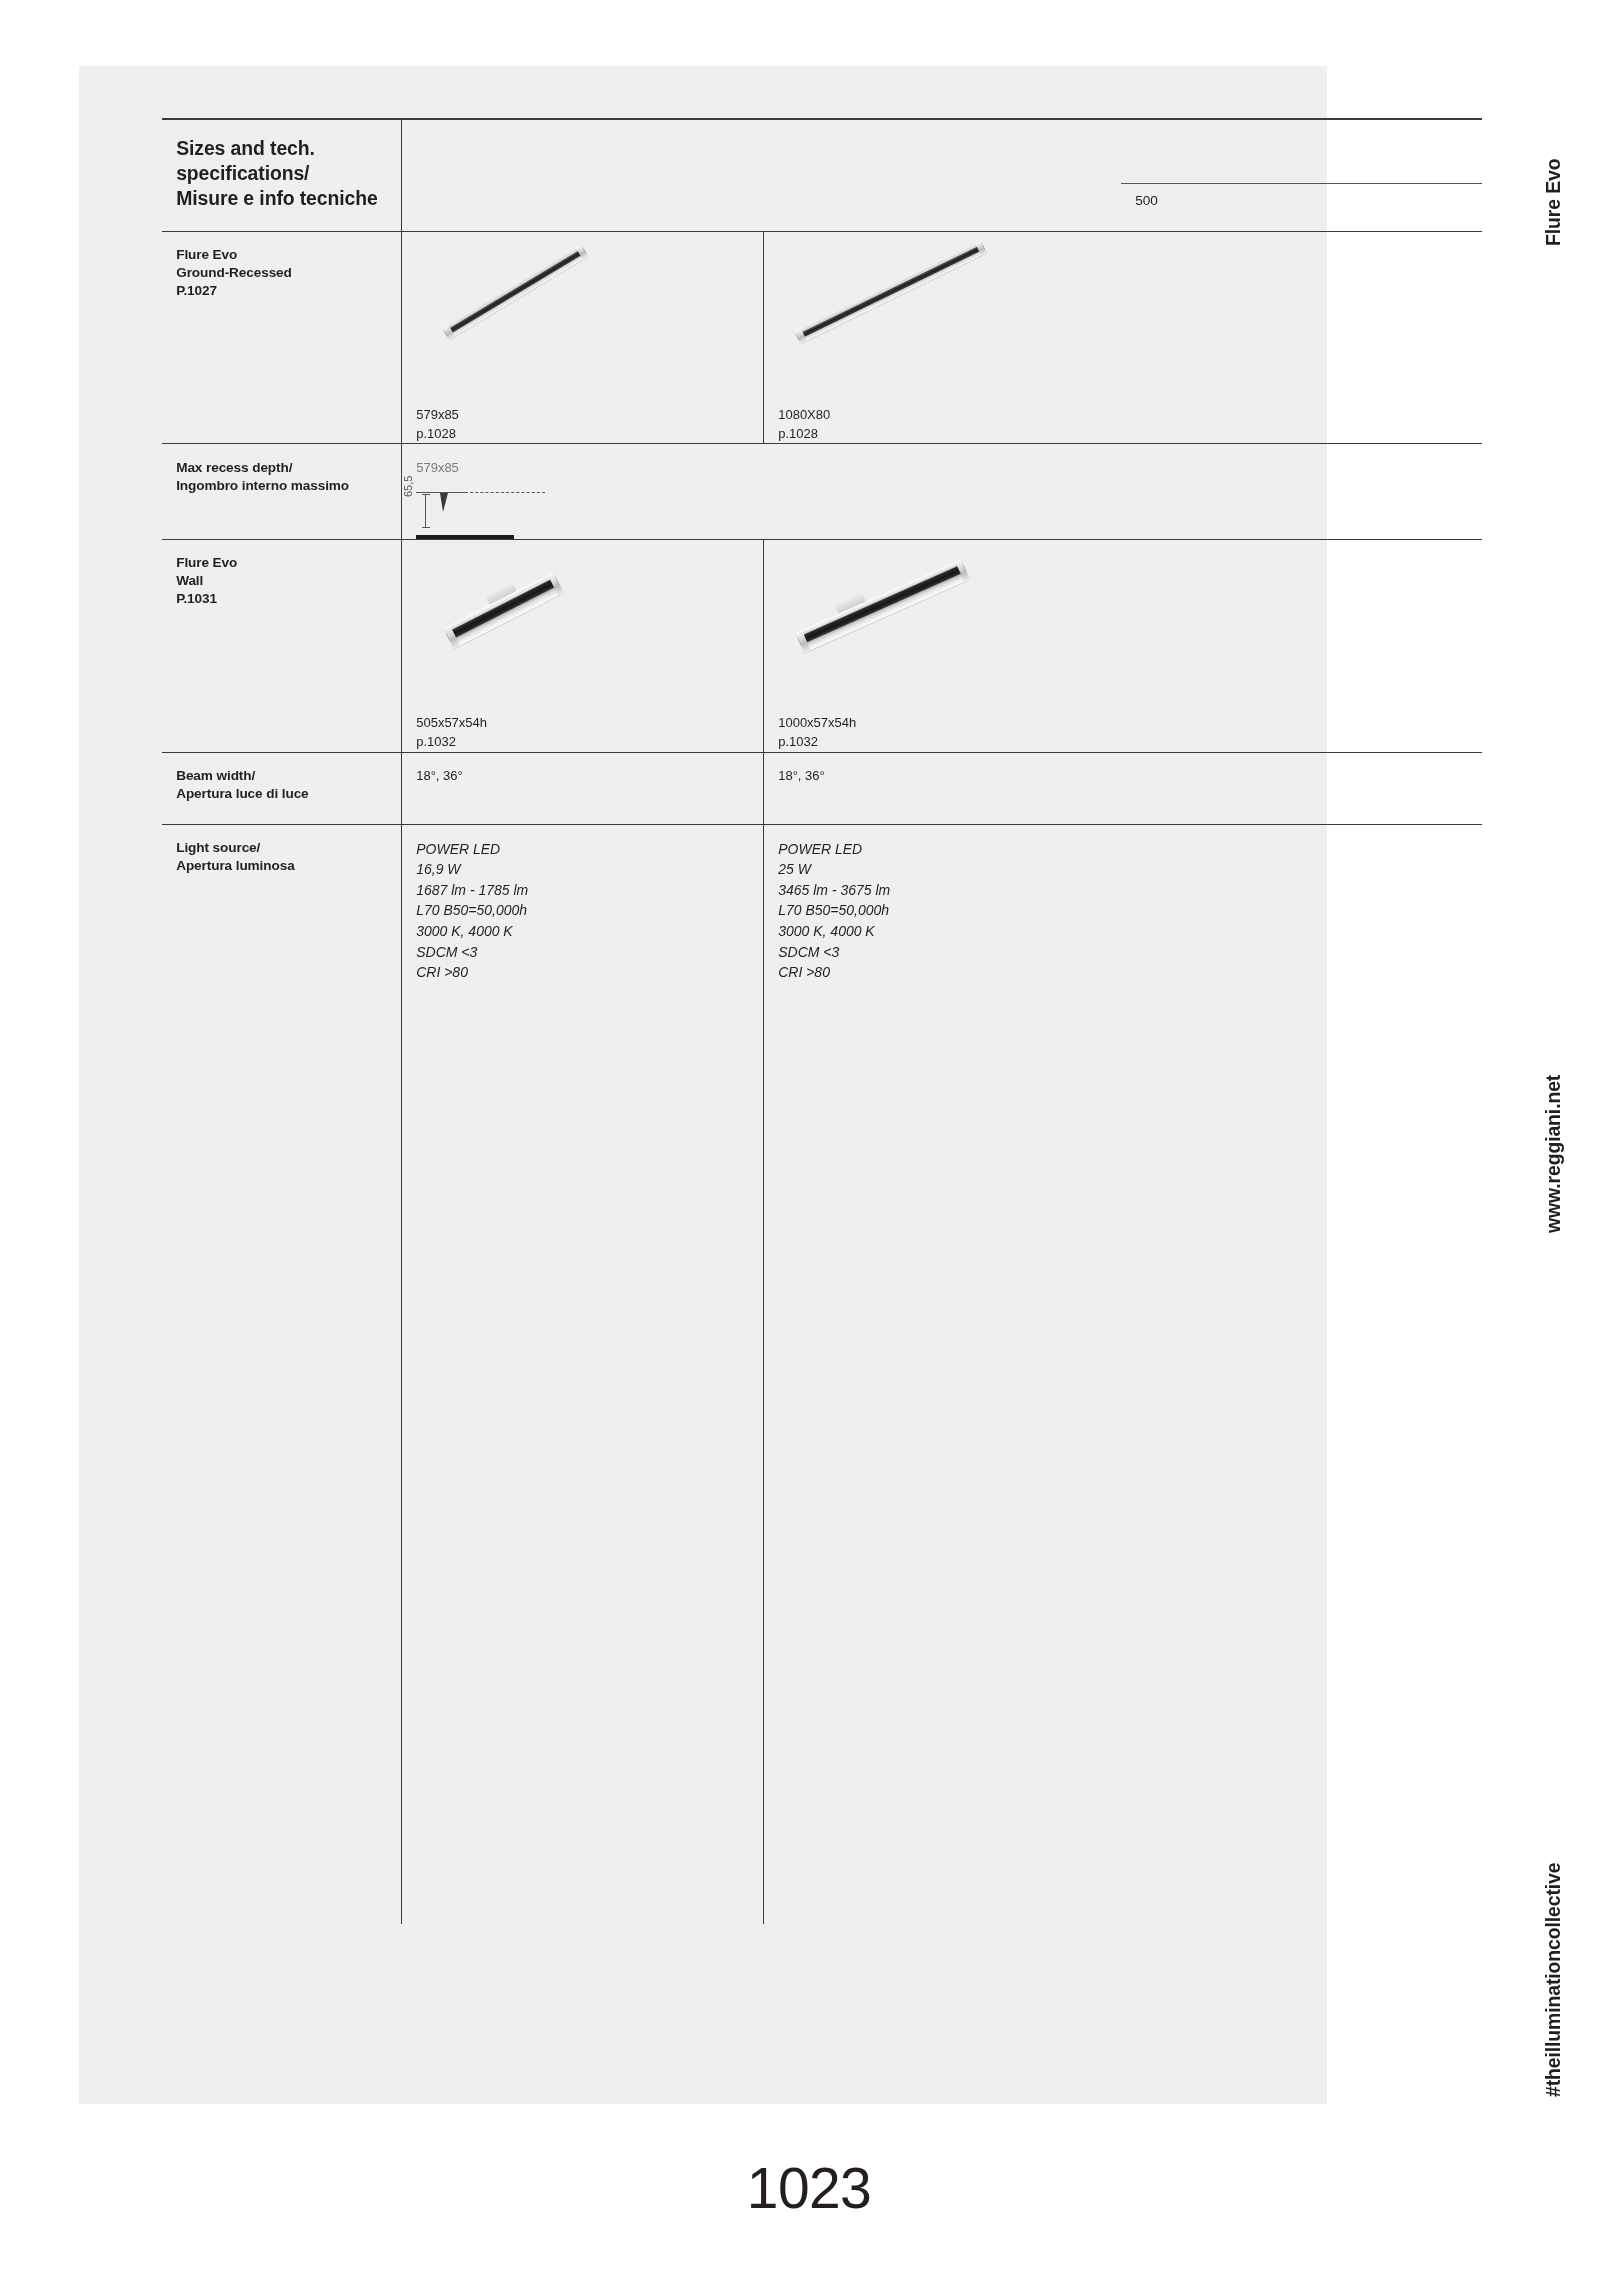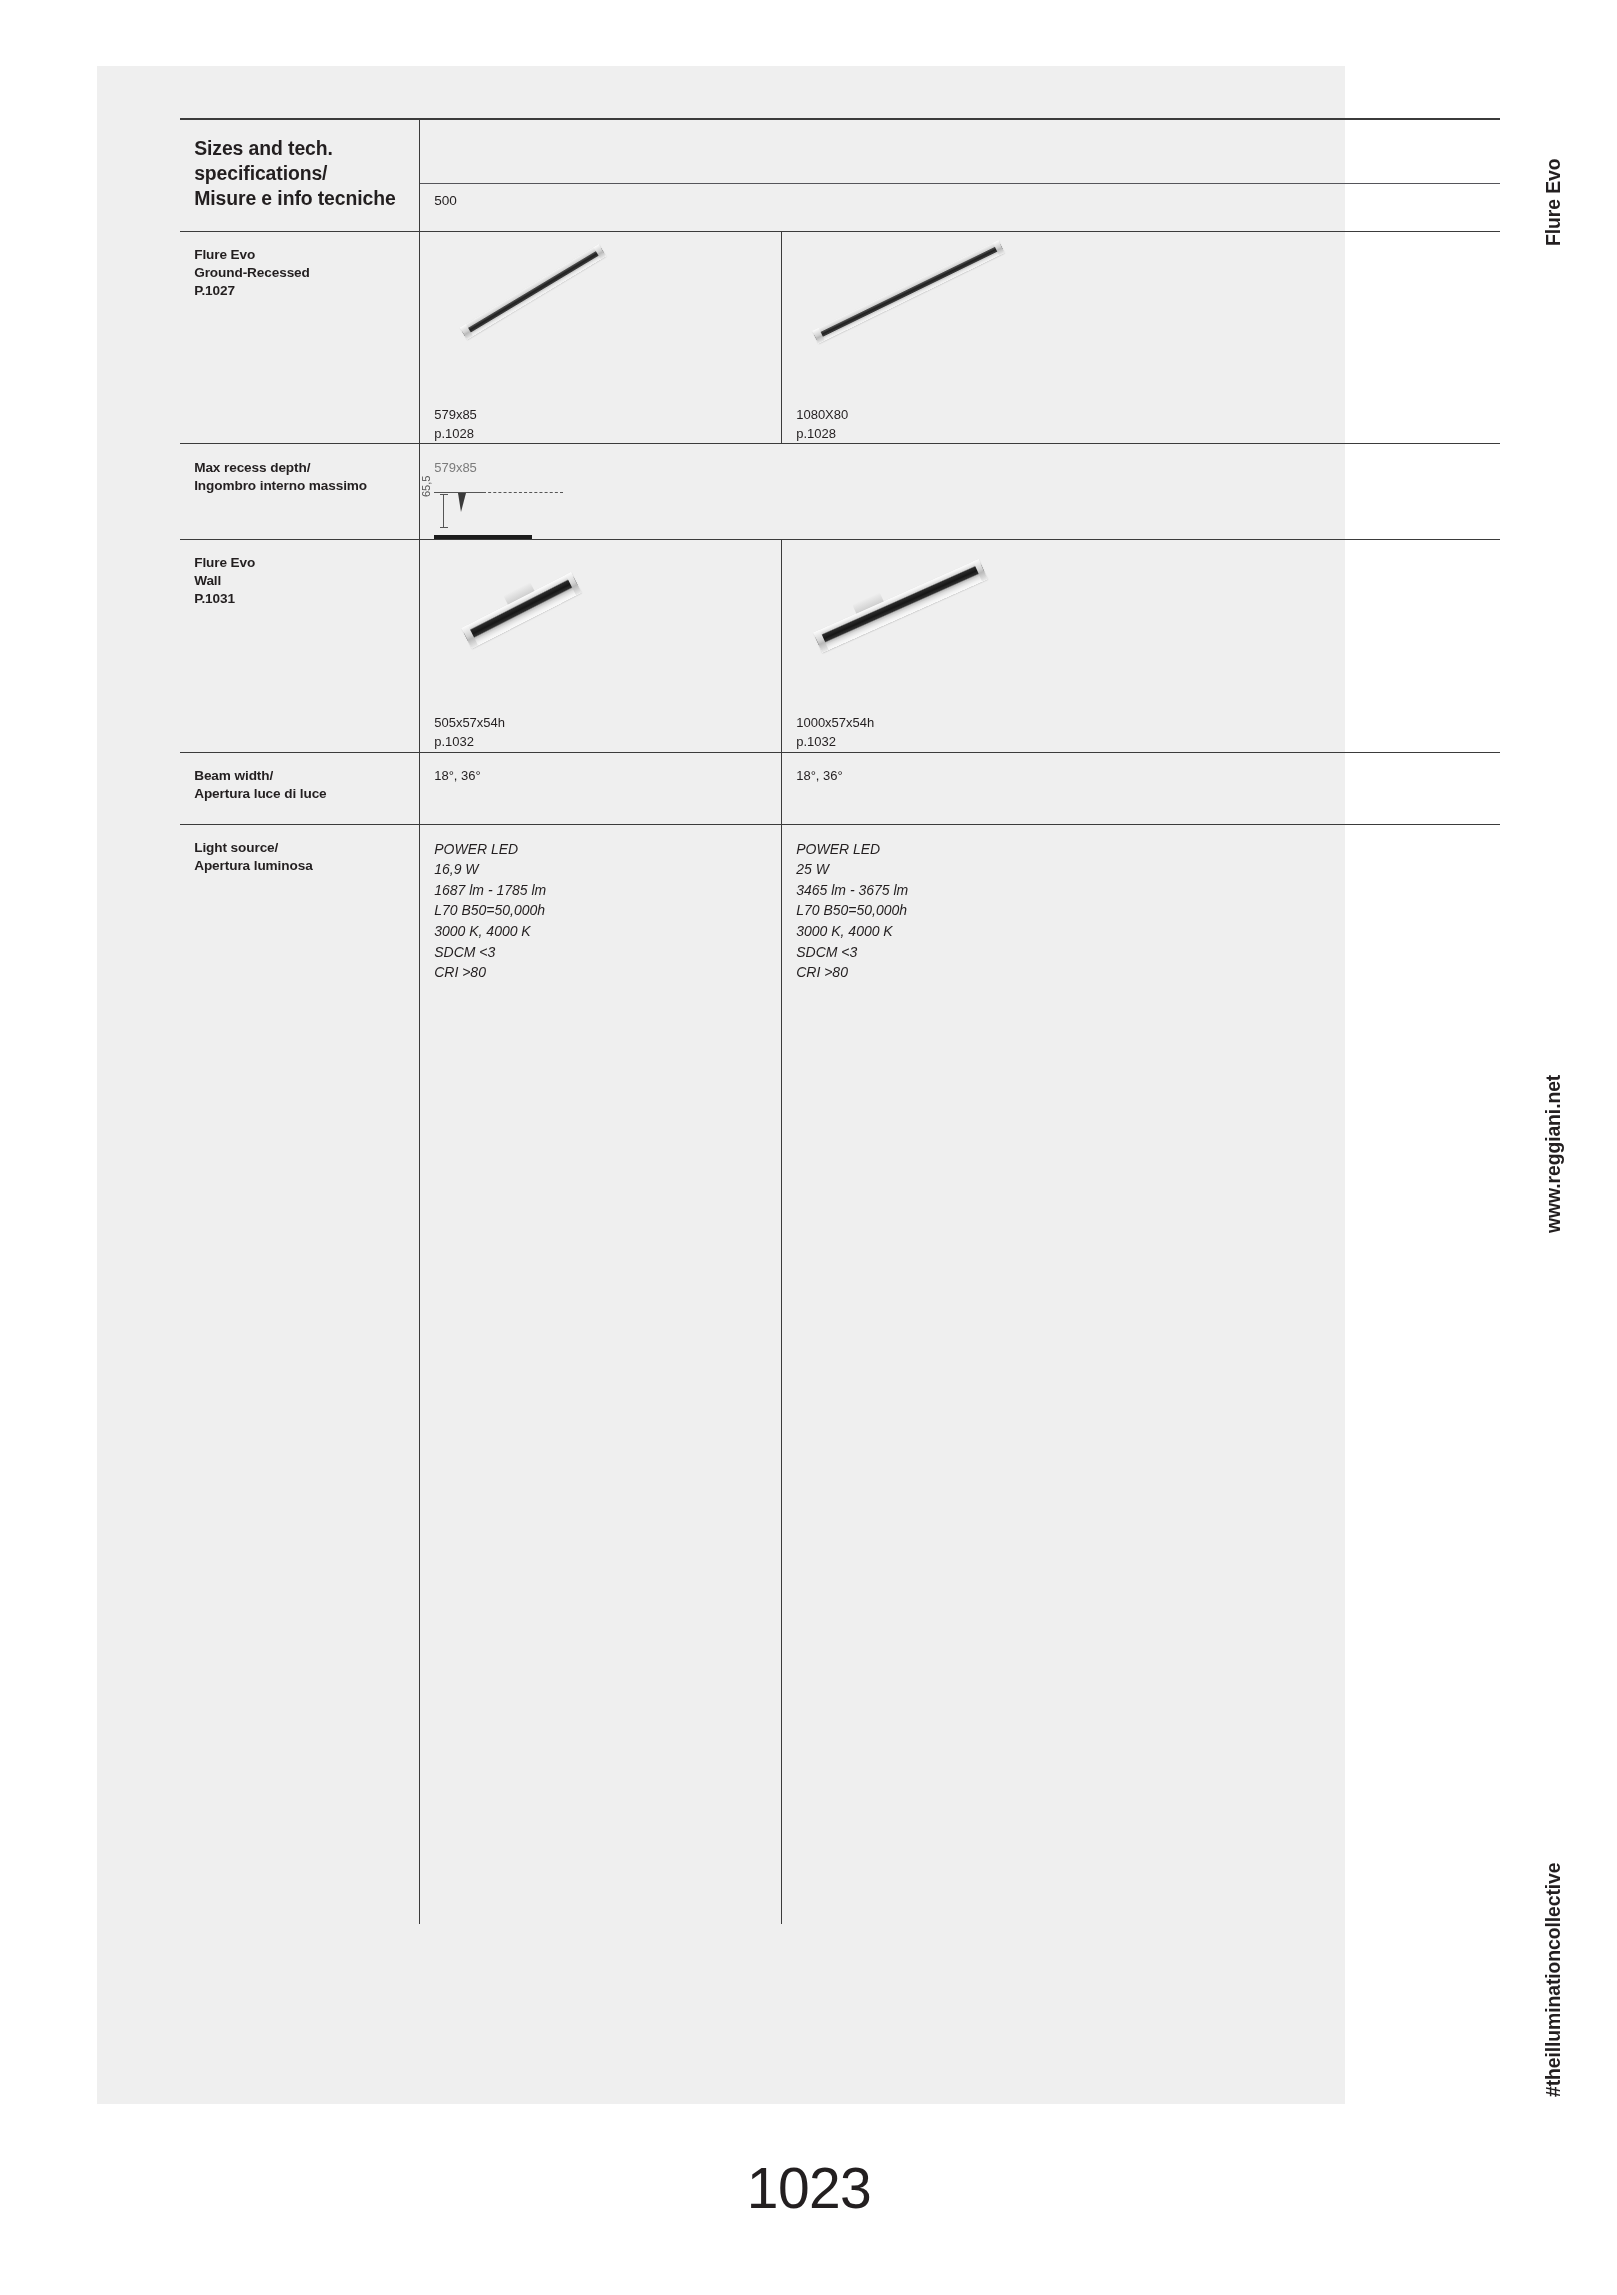--- a/index.html
+++ b/index.html
@@ -17,21 +17,20 @@
   }
 
   
   .sheet {
     position: absolute;
     left: 79px;
     top: 66px;
     width: 1248px;
     height: 2038px;
     background: #efefef;
-    margin-left: 18px;
   }
 
   
   .table {
     position: absolute;
     left: 83px;   
     top: 52px;     
     width: 1320px;
     border-top: 1.3px solid #3b3b3b;
   }
@@ -111,20 +110,21 @@
     flex: 0 0 239px;
     box-sizing: border-box;
     padding: 15.5px 10.4px 19.4px 14.2px;
   }
   .hdr-right {
     flex: 1 1 auto;
     box-sizing: border-box;
     border-left: 1.3px solid #3b3b3b;
     display: flex;
     flex-direction: column;
+    align-items: flex-end;
   }
   .hdr-spacer { height: 63px; }
   .hdr-cols {
     display: flex;
     border-top: 1px solid #55555a;
     flex: 1 1 auto;
   }
   .hdr-col {
     width: 361px;
     flex: 0 0 361px;

